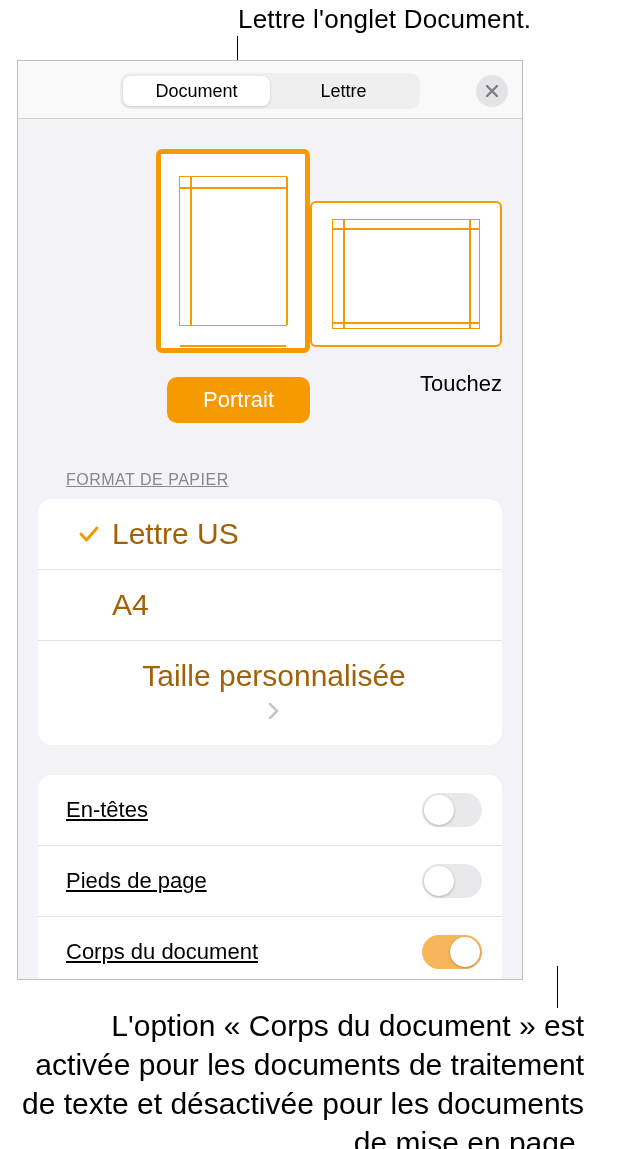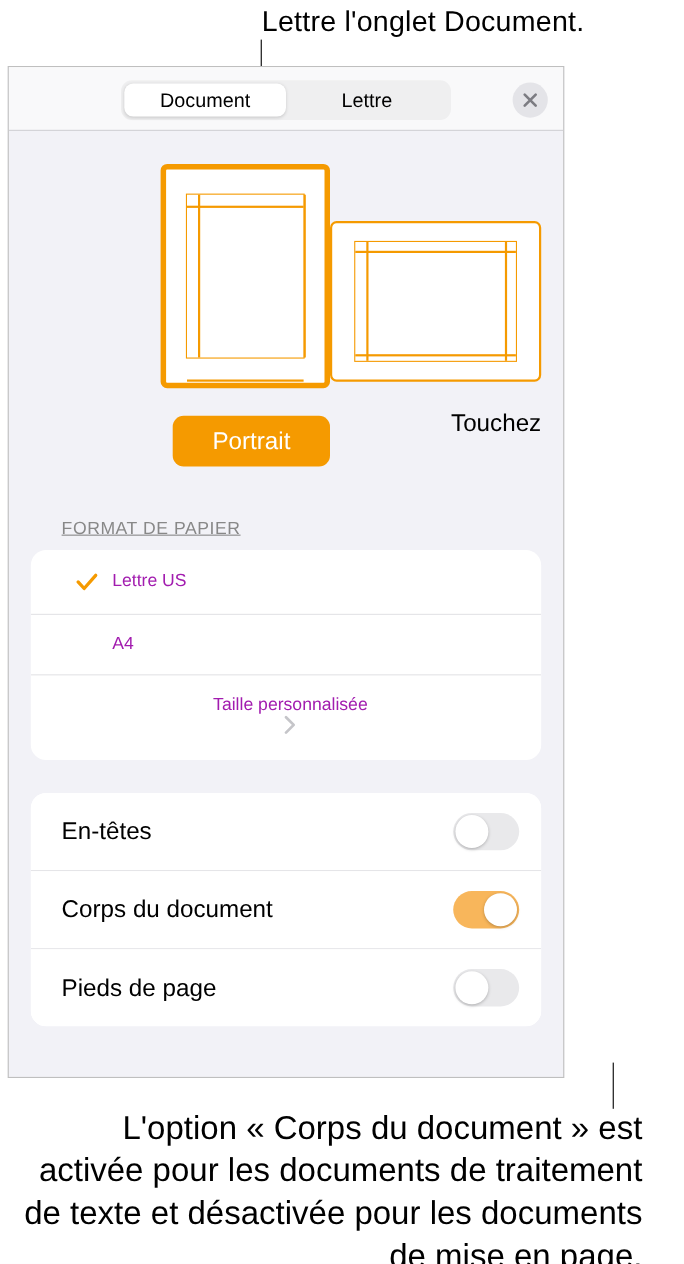--- a/index.html
+++ b/index.html
@@ -20,21 +20,21 @@
   .callout-line-top {
     position: absolute;
     left: 237px;
     top: 36px;
     width: 1px;
     height: 36px;
     background: #000;
   }
   .panel {
     position: absolute;
-    left: 7px;
+    left: 17px;
     top: 60px;
     width: 506px;
     height: 920px;
     border: 1px solid #bfbfbf;
     background: #f2f2f7;
     overflow: hidden;
   }
   .header {
     position: relative;
     height: 58px;
@@ -145,30 +145,30 @@
     background: #fff;
     margin: 0 20px;
     border-radius: 14px;
     overflow: hidden;
   }
   .row {
     display: flex;
     align-items: center;
     padding: 18px 20px 18px 28px;
     border-bottom: 1px solid #e3e3e6;
-    font-size: 16px;
-    color: #a21caf;
+    font-size: 30px;
+    color: #a16207;
     cursor: pointer;
     position: relative;
   }
   .row:last-child { border-bottom: none; flex-direction: column; }
   .check-slot { width: 46px; display: flex; justify-content: center; color:#f59a00; }
   .row .label { flex: 1; }
   .chev { color: #c5c5c9; }
-  .toggle-card { margin-top: 30px; }
+  .toggle-card { margin-top: 30px; text-decoration: underline; }
   .t-row {
     display: flex;
     align-items: center;
     padding: 18px 20px 18px 28px;
     border-bottom: 1px solid #e3e3e6;
     font-size: 22px;
     background: #fff;
   }
   .t-row:last-child { border-bottom: none; }
   .t-row .label { flex: 1; }
@@ -266,29 +266,29 @@
   </div>
 
   <div class="card toggle-card">
     <div class="t-row">
       <span class="label">En-têtes</span>
       <div class="switch">
           <div class="knob"></div>
         </div>
     </div>
     <div class="t-row">
+      <span class="label">Pieds de page</span>
+      <div class="switch">
+          <div class="knob"></div>
+        </div>
+    </div>
+    <div class="t-row">
       <span class="label">Corps du document</span>
       <div class="switch on">
           <div class="knob"></div>
         </div>
     </div>
-    <div class="t-row">
-      <span class="label">Pieds de page</span>
-      <div class="switch">
-          <div class="knob"></div>
-        </div>
-    </div>
   </div>
 
 </div>
 
 <div class="callout-line-bottom"></div>
 <div class="callout-bottom">L'option « Corps du document » est activée pour les documents de traitement de texte et désactivée pour les documents de mise en page.</div>
 
 </body></html>

